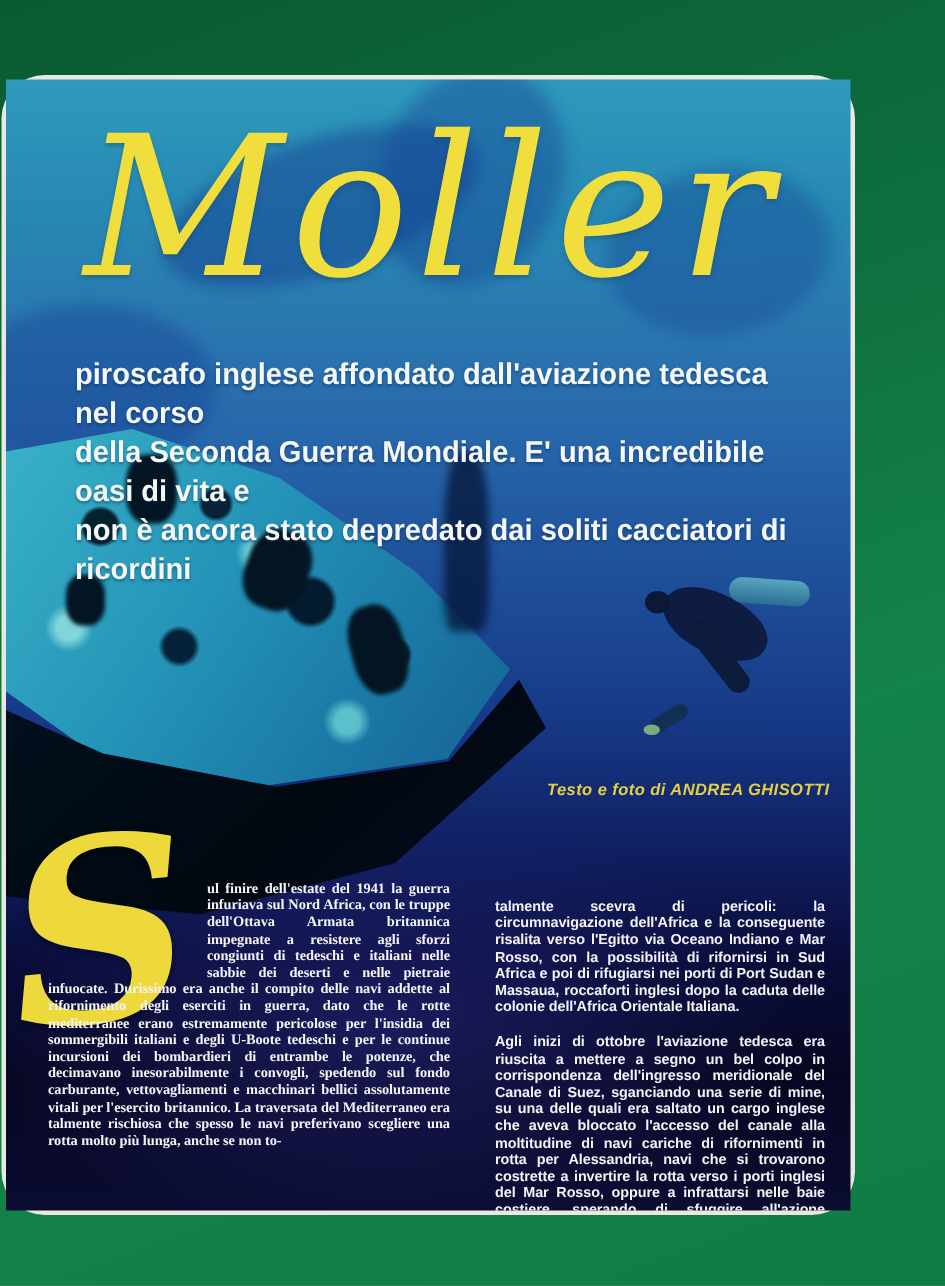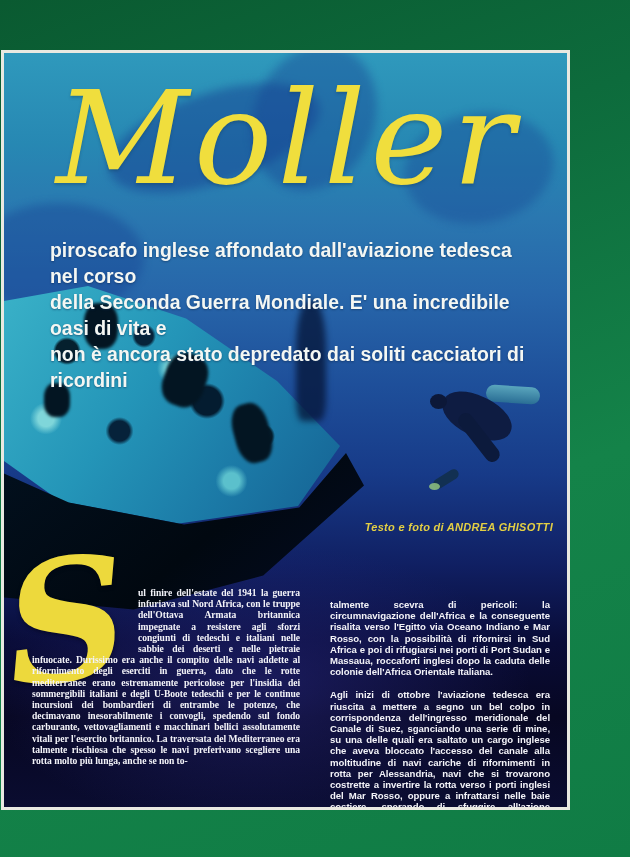--- a/index.html
+++ b/index.html
@@ -1,21 +1,21 @@
 <!DOCTYPE html>
 <html><head>
 <meta charset="utf-8">
 <style>
   html,body{margin:0;padding:0;background:#0b5e33;}
   .page{position:relative;width:630px;height:857px;overflow:hidden;
         background:linear-gradient(160deg,#0a5a31 0%,#0d6b3c 28%,#148349 62%,#107c45 100%);
         font-family:"Liberation Sans",sans-serif;}
   
   .photo-frame{position:absolute;left:1px;top:50px;width:569px;height:760px;
-               background:#e9e9e1;padding:3px;box-sizing:border-box;}
+               background:#e9e9e1;padding:3px;box-sizing:border-box;border-radius:29px;}
   .photo{position:relative;width:100%;height:100%;overflow:hidden;
          background:
            radial-gradient(ellipse 420px 220px at 45% 84%, rgba(45,45,140,.50), rgba(45,45,140,0) 65%),
            linear-gradient(180deg,#2f99bc 0%,#2788b3 12%,#2a77b0 22%,#2766aa 32%,#1e4f9a 44%,
                            #173a88 56%,#101f62 68%,#090c38 78%,#070722 88%,#0a0c30 100%);}
   .sil{position:absolute;filter:blur(5px);background:rgba(22,64,145,.5);border-radius:50%;}
   
   .wreck-deck{position:absolute;left:0;top:228px;width:350px;height:250px;
       clip-path:polygon(0 8%,24% 2%,52% 15%,78% 40%,96% 66%,84% 90%,50% 97%,16% 88%,0 72%);
       background:

